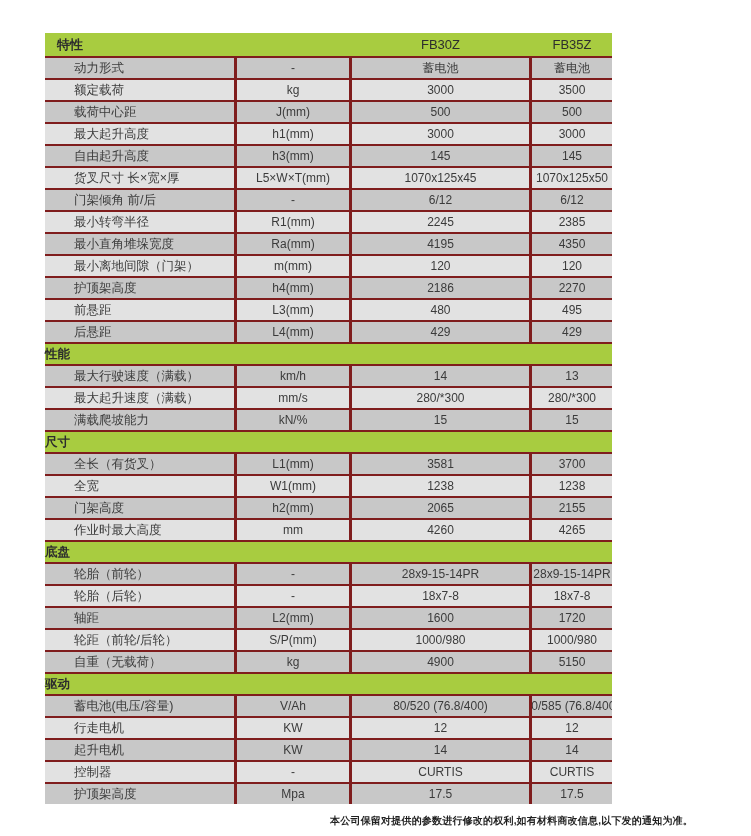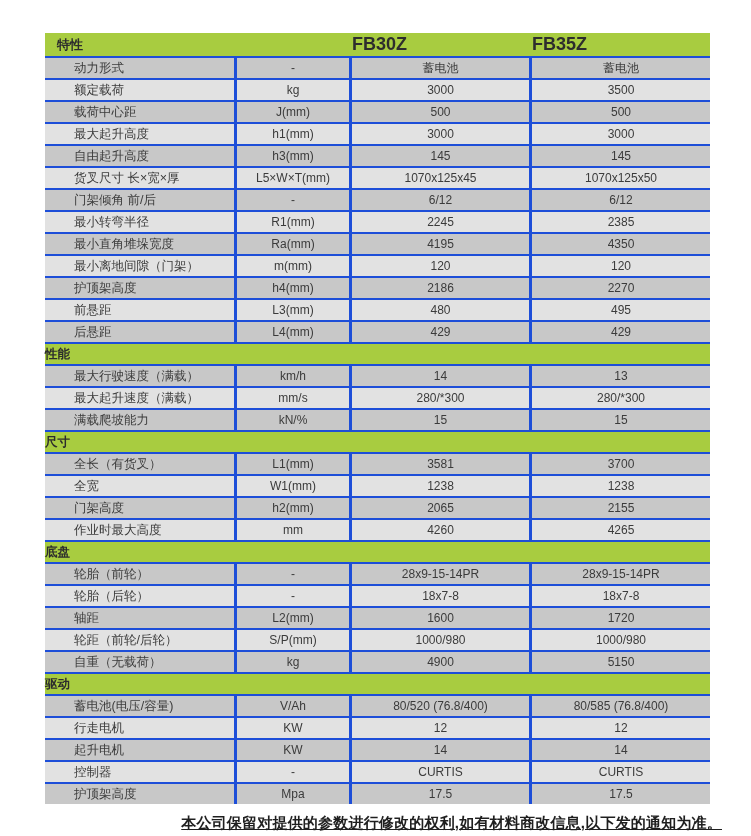--- a/index.html
+++ b/index.html
@@ -13,47 +13,47 @@
   html, body {
     width: 751px; height: 836px;
     background: #ffffff;
     font-family: "Liberation Sans", "DejaVu Sans", sans-serif;
     overflow: hidden;
     position: relative;
   }
   .spec-table {
     position: absolute;
     left: 45px; top: 33px;
-    width: 665px;
+    width: 567px;
     display: grid;
     grid-template-columns: 189px 112px 177px 1fr;
     column-gap: 3px;
     row-gap: 2px;
-    background: #1d4ed8;
+    background: #7f1d1d;
   }
   .main-header {
     grid-column: 1 / -1;
     display: grid;
     grid-template-columns: 189px 112px 177px 1fr;
     column-gap: 3px;
     background: var(--green);
     height: 23px;
     align-items: center;
   }
   .main-header .feature-title {
     grid-column: 1;
     padding-left: 12px;
     font-weight: bold;
     font-size: 13px;
     color: var(--header-text);
   }
   .main-header .model-name {
-    text-align: left;
-    font-weight: bold;
-    font-size: 18px;
+    text-align: center;
+    font-weight: normal;
+    font-size: 13px;
     color: var(--header-text);
   }
   .main-header .model-a { grid-column: 3; }
   .main-header .model-b { grid-column: 4; }
   .section-bar {
     grid-column: 1 / -1;
     background: var(--green);
     height: 20px;
     display: flex;
     align-items: center;
@@ -74,27 +74,26 @@
   .cell.label {
     justify-content: flex-start;
     padding-left: 29px;
     font-size: 12.5px;
   }
   .cell.center { justify-content: center; }
   .shade-dark  { background: var(--row-dark); }
   .shade-light { background: var(--row-light); text-align: center; }
   .footer-note {
     position: absolute;
-    right: 29px;
+    right: 58px;
     top: 814px;
-    font-size: 15px;
+    font-size: 10px;
     font-weight: bold;
     color: #1f1f1f;
     letter-spacing: 0.2px;
-    text-decoration: underline;
   }
 </style>
 </head>
 <body>
 
 <div class="spec-table">
   <div class="main-header">
     <span class="feature-title">特性</span>
     <span class="model-name model-a">FB30Z</span>
     <span class="model-name model-b">FB35Z</span>

